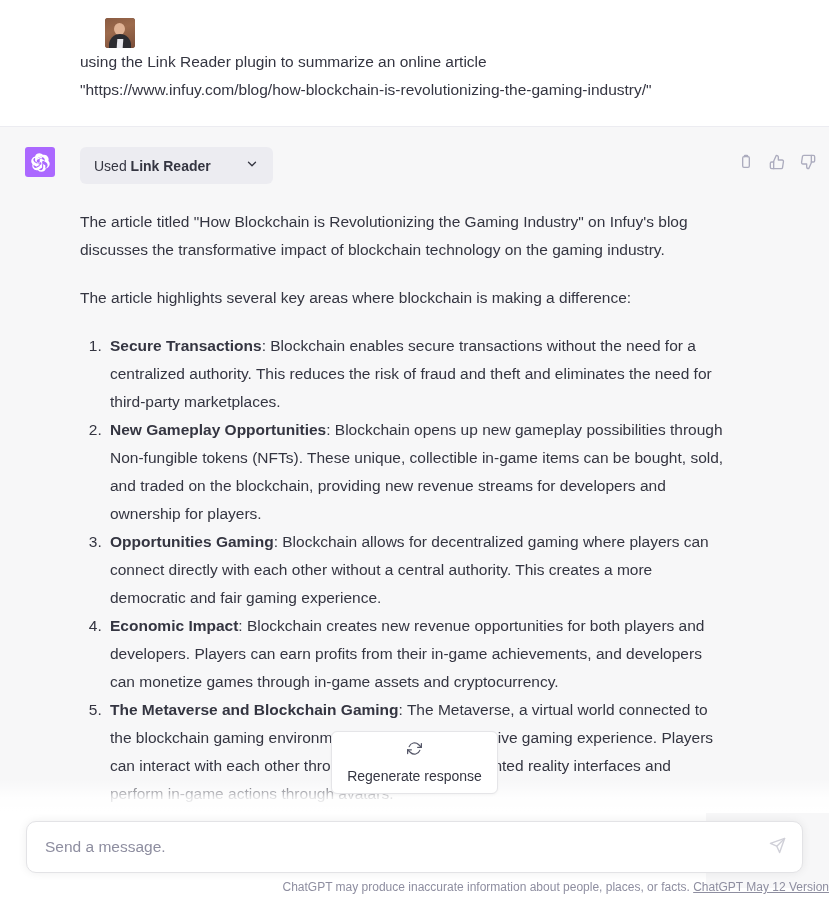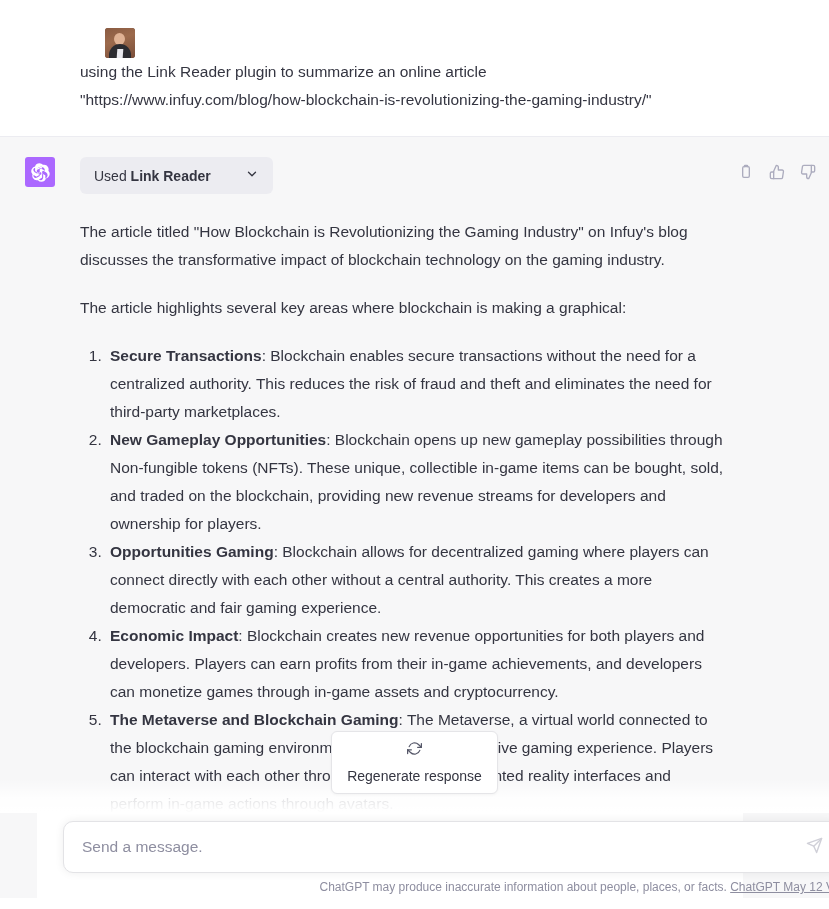--- a/index.html
+++ b/index.html
@@ -22,21 +22,21 @@
     position: absolute;
     top: 0; left: 0;
     width: 829px;
     height: 909px;
     overflow: hidden;
   }
 
   
   .turn-user {
     background: #ffffff;
-    padding: 28px 0 22px 0;
+    padding: 18px 0 22px 0;
     min-height: 105px;
   }
 
   .turn-assistant {
     background: #f7f7f8;
     border-top: 1px solid #ececf1;
     padding: 20px 0 30px 0;
   }
 
   .turn-inner {
@@ -167,21 +167,20 @@
 
   
   .composer-zone {
     position: absolute;
     left: 0;
     bottom: 0;
     width: 706px;
     height: 96px;
     background: #ffffff;
     z-index: 5;
-    margin-left: 37px;
   }
   .fade-top {
     position: absolute;
     left: 0;
     bottom: 96px;
     width: 829px;
     height: 34px;
     background: linear-gradient(to bottom, rgba(255,255,255,0) 0%, rgba(255,255,255,0.85) 55%, #ffffff 100%);
     z-index: 4;
     pointer-events: none;
@@ -321,21 +320,21 @@
         <span class="chip-label"><span>Used </span><b>Link Reader</b></span>
         <span class="chev">
           <svg width="14" height="14" viewBox="0 0 24 24" fill="none" stroke="#343541" stroke-width="2.2" stroke-linecap="round" stroke-linejoin="round">
             <polyline points="6 9 12 15 18 9"></polyline>
           </svg>
         </span>
       </div>
 
       <div class="answer">
         <p>The article titled "How Blockchain is Revolutionizing the Gaming Industry" on Infuy's blog discusses the transformative impact of blockchain technology on the gaming industry.</p>
-        <p>The article highlights several key areas where blockchain is making a graphical:</p>
+        <p>The article highlights several key areas where blockchain is making a difference:</p>
         <ol>
           <li><b>Secure Transactions</b><span>: Blockchain enables secure transactions without the need for a centralized authority. This reduces the risk of fraud and theft and eliminates the need for third-party marketplaces.</span></li>
           <li><b>New Gameplay Opportunities</b><span>: Blockchain opens up new gameplay possibilities through Non-fungible tokens (NFTs). These unique, collectible in-game items can be bought, sold, and traded on the blockchain, providing new revenue streams for developers and ownership for players.</span></li>
           <li><b>Opportunities Gaming</b><span>: Blockchain allows for decentralized gaming where players can connect directly with each other without a central authority. This creates a more democratic and fair gaming experience.</span></li>
           <li><b>Economic Impact</b><span>: Blockchain creates new revenue opportunities for both players and developers. Players can earn profits from their in-game achievements, and developers can monetize games through in-game assets and cryptocurrency.</span></li>
           <li><b>The Metaverse and Blockchain Gaming</b><span>: The Metaverse, a virtual world connected to the blockchain gaming environment, provides an immersive gaming experience. Players can interact with each other through graphical or augmented reality interfaces and perform in-game actions through avatars.</span></li>
         </ol>
         <p class="closing">The article concludes by stating that blockchain technology has the potential to transform</p>
       </div>
 

